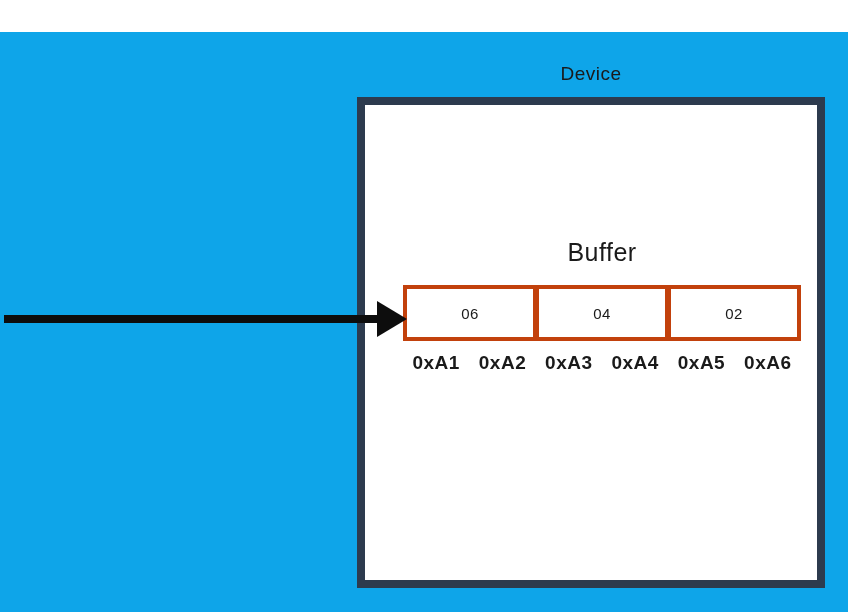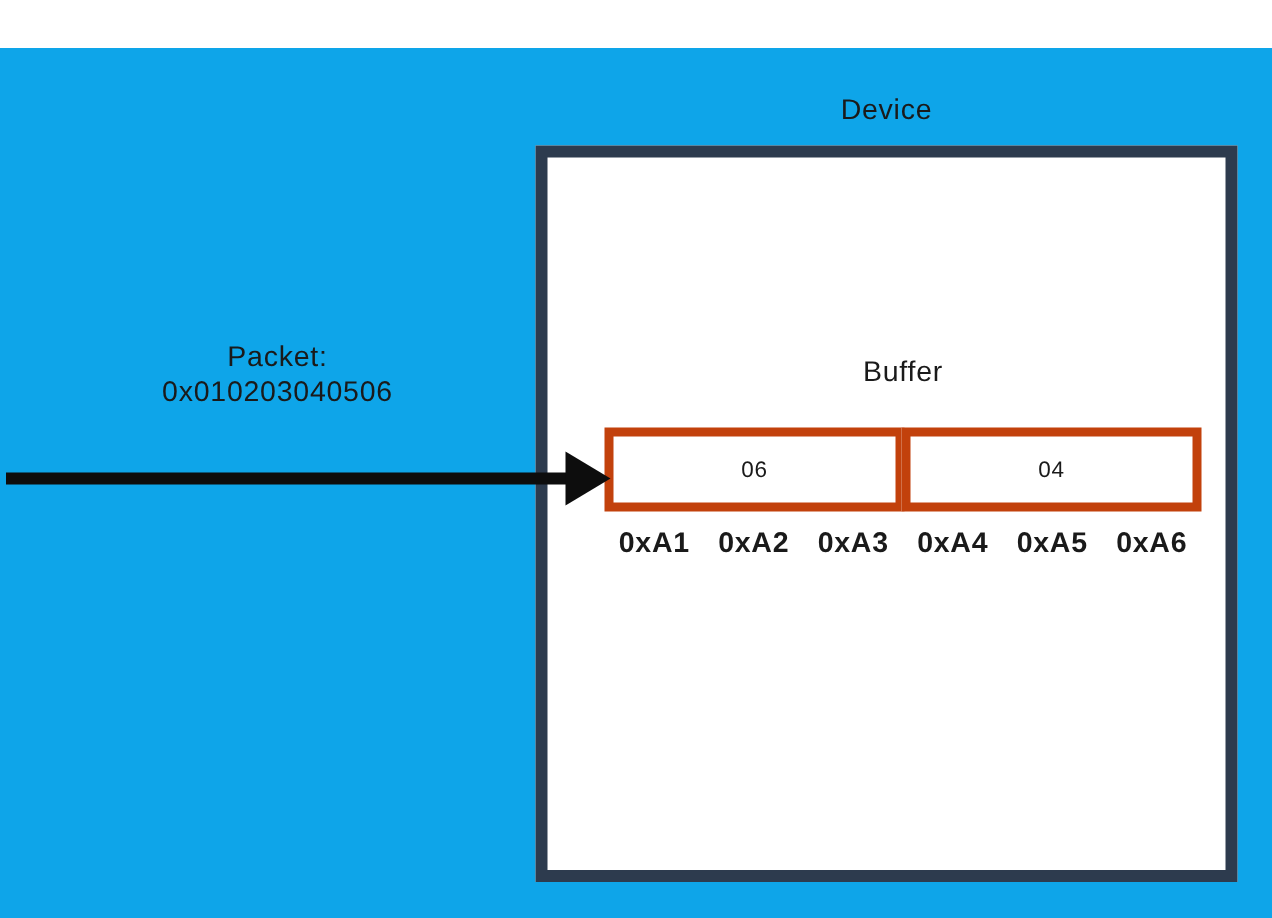--- a/index.html
+++ b/index.html
@@ -25,35 +25,35 @@
     left: 357px; top: 65px;
     width: 468px; height: 491px;
     box-sizing: border-box;
     border: 8px solid #2d3b4e;
     background: #ffffff;
   }
   .buffer-label {
     position: absolute;
     left: 403px; top: 206px; width: 398px;
     text-align: center;
-    font-size: 19px;
+    font-size: 25px;
     letter-spacing: 0.5px;
     z-index: 2;
   }
   .cells-row {
     position: absolute;
     left: 403px; top: 253px;
     width: 398px; height: 56px;
     display: flex;
     z-index: 3;
   }
   .cell {
     flex: 1;
     box-sizing: border-box;
-    border: 6px solid #c2410c;
+    border: 4px solid #c2410c;
     margin-left: -2px;
     background: #ffffff;
     display: flex;
     align-items: center;
     justify-content: center;
     font-size: 15px;
     letter-spacing: 0.5px;
   }
   .cell:first-child { margin-left: 0; }
   .addresses-row {
@@ -93,34 +93,31 @@
 
   <div class="device-label">Device</div>
 
   <div class="device-box"></div>
 
   <div class="buffer-label">Buffer</div>
 
   <div class="cells-row">
     <div class="cell">06</div>
     <div class="cell">04</div>
+    <div class="cell">02</div>
   </div>
 
   <div class="addresses-row">
     <div class="address">0xA1</div>
     <div class="address">0xA2</div>
     <div class="address">0xA3</div>
     <div class="address">0xA4</div>
     <div class="address">0xA5</div>
     <div class="address">0xA6</div>
   </div>
 
-  <div class="packet-label">
-    <div>Packet:</div>
-    <div>0x010203040506</div>
-  </div>
 
   <svg class="arrow-svg" viewBox="0 0 412 50" xmlns="http://www.w3.org/2000/svg">
     <line x1="4" y1="25" x2="382" y2="25" stroke="#0d0d0d" stroke-width="8"></line>
     <polygon points="377,7 407,25 377,43" fill="#0d0d0d"></polygon>
   </svg>
 
 </div>
 
 </body></html>

